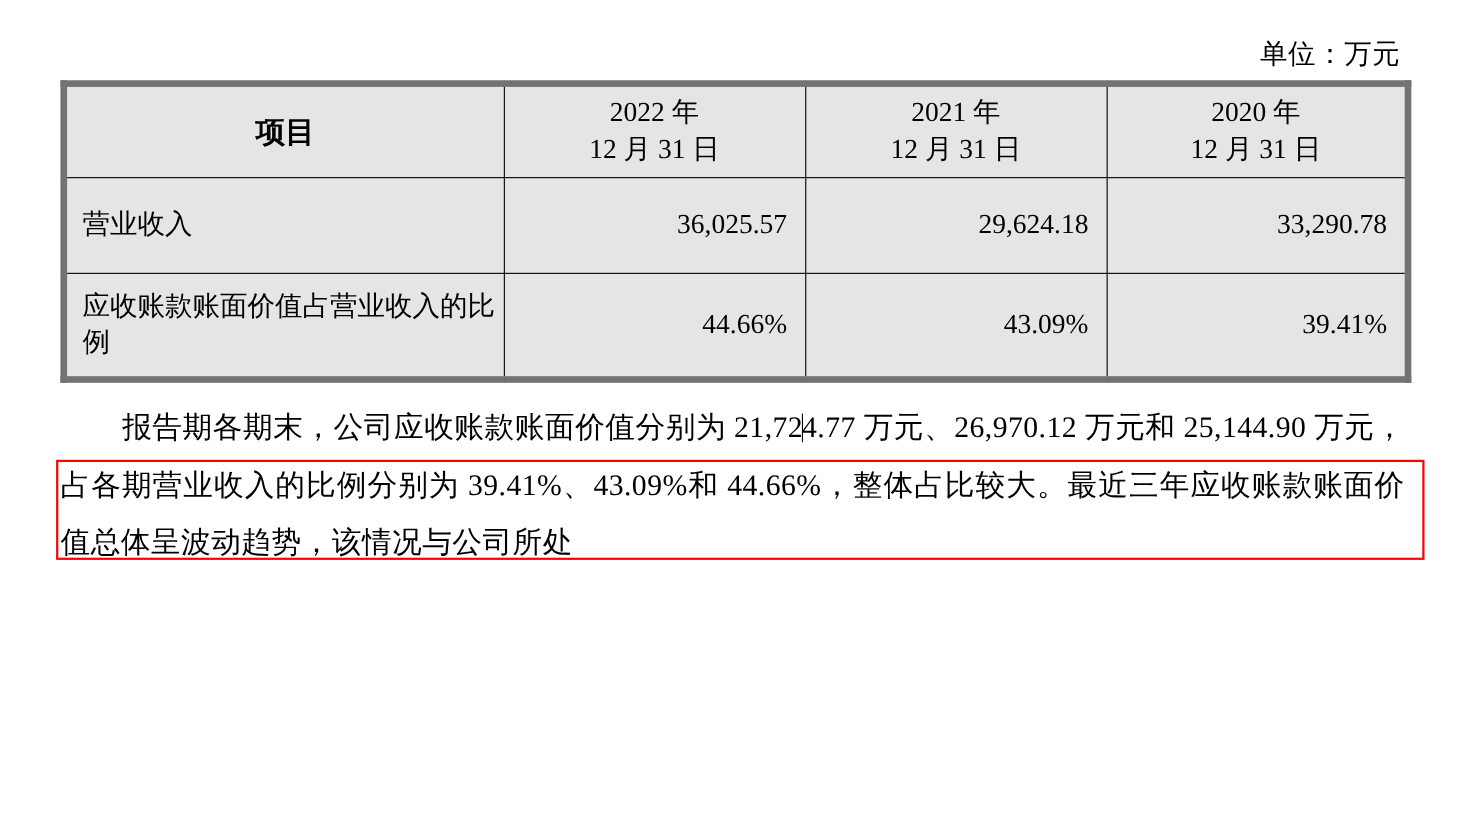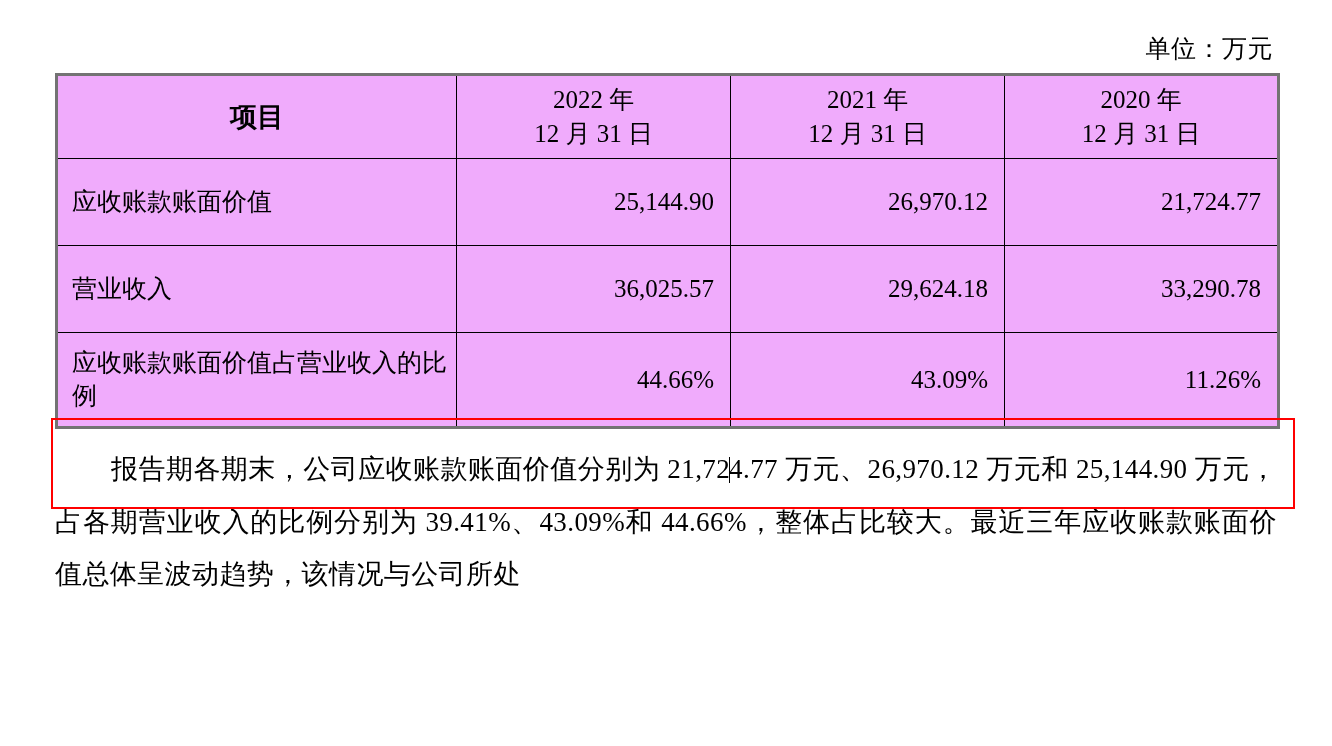--- a/index.html
+++ b/index.html
@@ -27,22 +27,22 @@
     font-size: 25px;
     padding-right: 4px;
     padding-top: 32px;
     padding-bottom: 8px;
     letter-spacing: 0.5px;
   }
   table.fin {
     border-collapse: collapse;
     width: 1222px;
     table-layout: fixed;
-    border: 3px solid #737373;
-    background: #f0abfc;
+    border: 6px solid #737373;
+    background: #e5e5e5;
   }
   table.fin td, table.fin th {
     border: 1px solid #000;
     padding: 0;
     font-size: 25px;
     font-weight: normal;
     vertical-align: middle;
   }
   table.fin th.head-item {
     text-align: center;
@@ -122,37 +122,31 @@
           <div>2021 年</div>
           <div>12 月 31 日</div>
         </th>
         <th class="head-date">
           <div>2020 年</div>
           <div>12 月 31 日</div>
         </th>
       </tr>
     </thead>
     <tbody>
-      <tr>
-        <td class="label">应收账款账面价值</td>
-        <td class="num">25,144.90</td>
-        <td class="num">26,970.12</td>
-        <td class="num">21,724.77</td>
-      </tr>
       <tr class="highlight-row">
         <td class="label">营业收入</td>
         <td class="num">36,025.57</td>
         <td class="num">29,624.18</td>
         <td class="num">33,290.78</td>
       </tr>
       <tr>
         <td class="label">应收账款账面价值占营业收入的比例</td>
         <td class="num">44.66%</td>
         <td class="num">43.09%</td>
-        <td class="num">11.26%</td>
+        <td class="num">39.41%</td>
       </tr>
     </tbody>
   </table>
 
   <div class="hl-box" id="hlbox" style="left: 50.5px; top: 417.5px; width: 1244px; height: 91px; border-color: rgb(255, 0, 0);"></div>
 
   <div class="para">
     <span class="indent"></span><span>报告期各期末，公司应收账款账面价值分别为 21,72</span><span class="caret"></span><span>4.77 万元、26,970.12 万元和 25,144.90 万元，占各期营业收入的比例分别为 39.41%、43.09%和 44.66%，整体占比较大。最近三年应收账款账面价值总体呈波动趋势，该情况与公司所处</span>
   </div>
 

